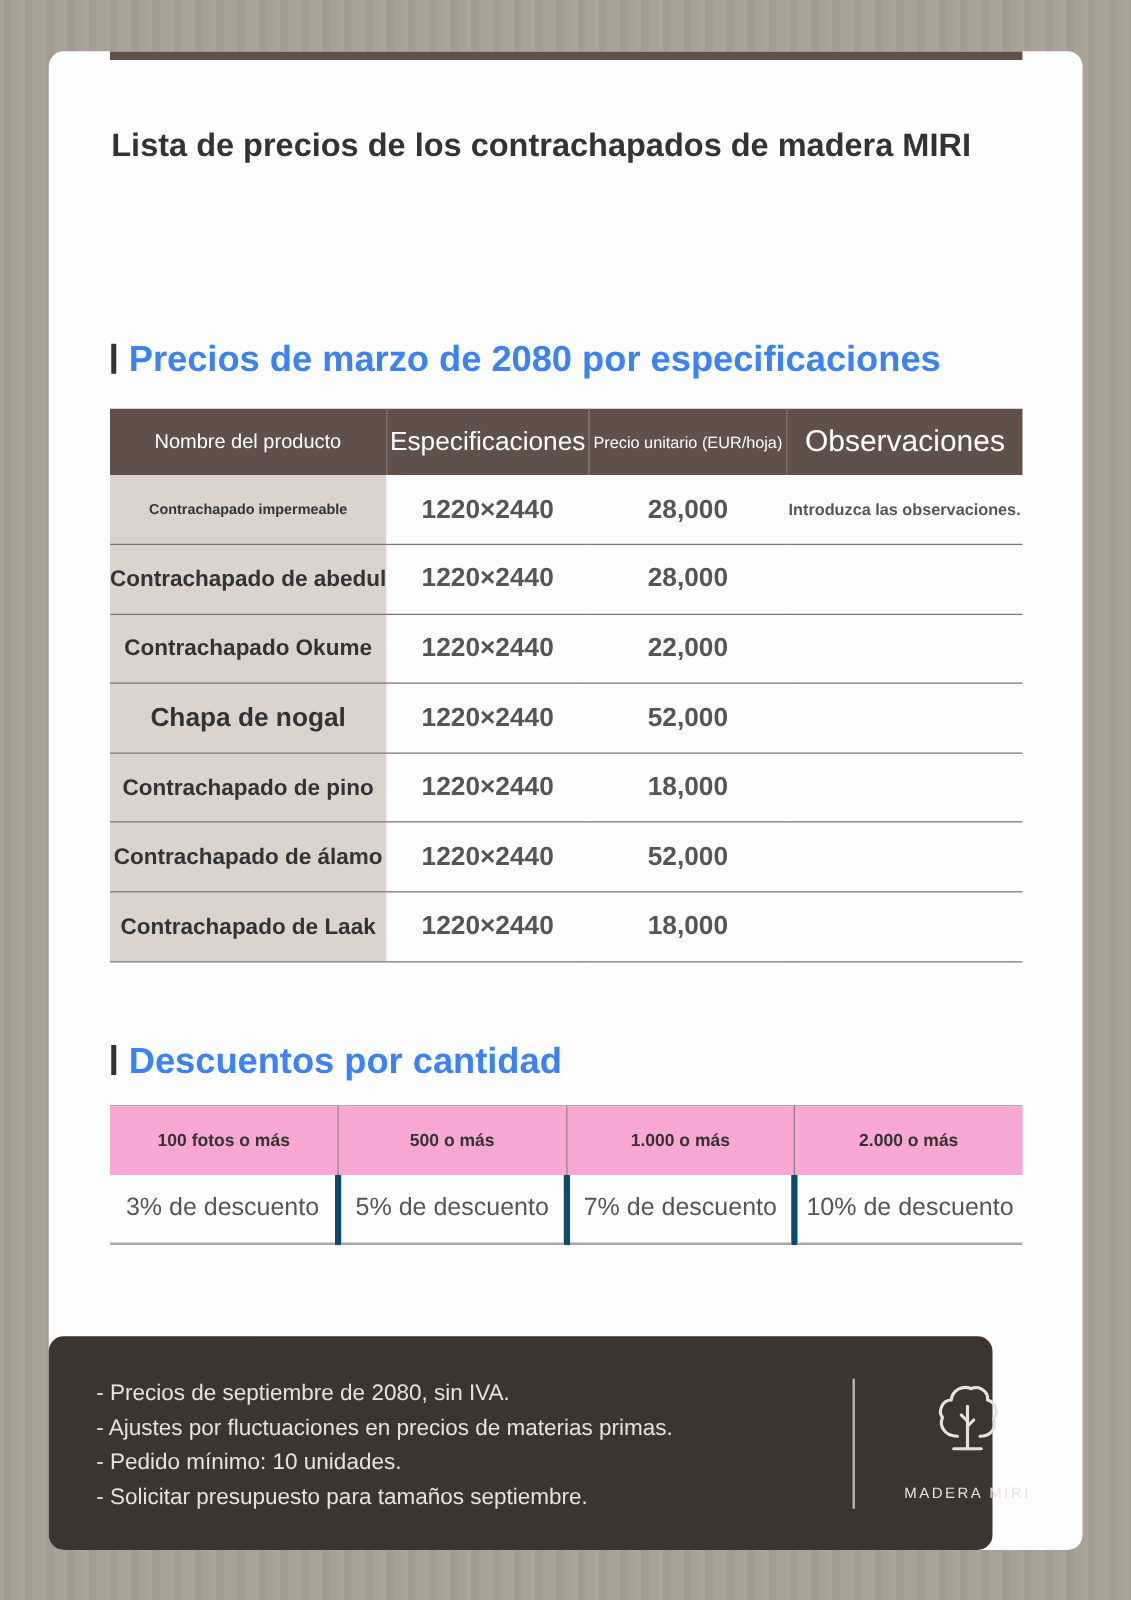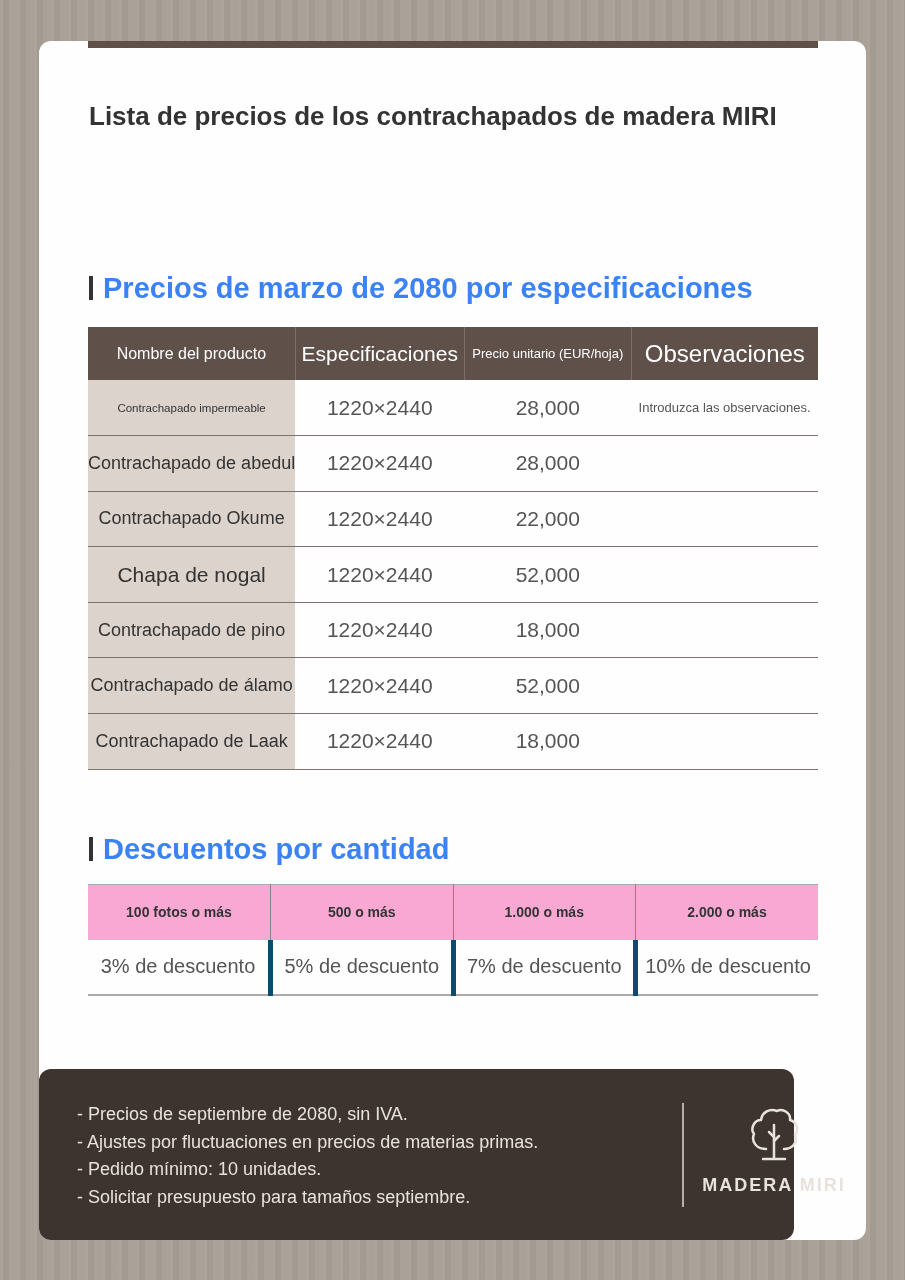--- a/index.html
+++ b/index.html
@@ -31,21 +31,21 @@
     .price-table {
       position: absolute; left: 49px; top: 286px; width: 730px;
       border-collapse: collapse;
     }
     .price-table th {
       background: #5f5049; color: #fff; font-weight: normal; height: 53px;
       border-right: 1px solid #7d6e66; text-align: center; white-space: nowrap;
     }
     .price-table th:last-child { border-right: none; }
     .price-table td {
-      height: 55.6px; text-align: center; border-bottom: 1px solid #7a7370; color: #555; white-space: nowrap;
+      height: 55.6px; text-align: center; border-bottom: 1px solid #7a7370; color: #555; white-space: nowrap; font-weight: bold;
     }
     .price-table td.name { background: #ddd3cd; color: #333; font-size: 18px; }
     .price-table td.name.big { font-size: 21px; }
     .price-table td.spec { font-size: 21px; }
     .price-table td.price { font-size: 21px; }
     .price-table td.obs { font-size: 13px; }
     .disc-table {
       position: absolute; left: 49px; top: 843px; width: 730px;
       border-collapse: collapse; border-top: 1px solid #aaa;
     }
@@ -60,21 +60,21 @@
     }
     .disc-table td:last-child { border-right: none; }
     .footer {
       position: absolute; left: 39px; top: 1069px; width: 755px; height: 171px;
       background: #3d3430; border-radius: 12px; color: #e8e2dd;
     }
     .notes { position: absolute; left: 38px; top: 32px; list-style: none; font-size: 18px; line-height: 27.5px; }
     .divider { position: absolute; left: 643px; top: 34px; width: 2px; height: 104px; background: #b8aea8; }
     .brand { position: absolute; left: 660px; top: 36px; width: 150px; text-align: center; }
     .brand svg { display: block; margin: 0 auto; }
-    .brand-name { font-size: 18px; letter-spacing: 2px; margin-top: 12px; color: #e8e2dd; font-weight: bold; }
+    .brand-name { font-size: 12px; letter-spacing: 2px; margin-top: 24px; color: #e8e2dd; }
   </style>
 </head>
 <body>
 
 <div class="card">
   <div class="top-bar"></div>
   <h1 class="doc-title">Lista de precios de los contrachapados de madera MIRI</h1>
 
   <h2 class="section-title" style="top:231px;"><span class="bar"></span><span>Precios de marzo de 2080 por especificaciones</span></h2>
 

